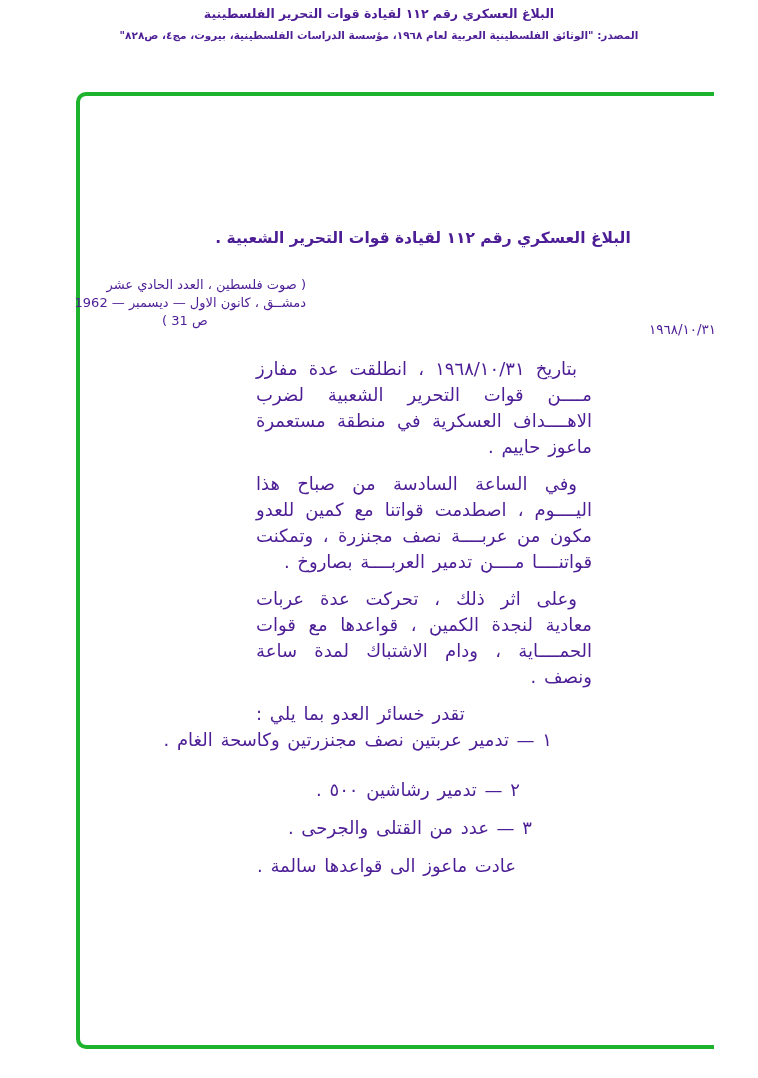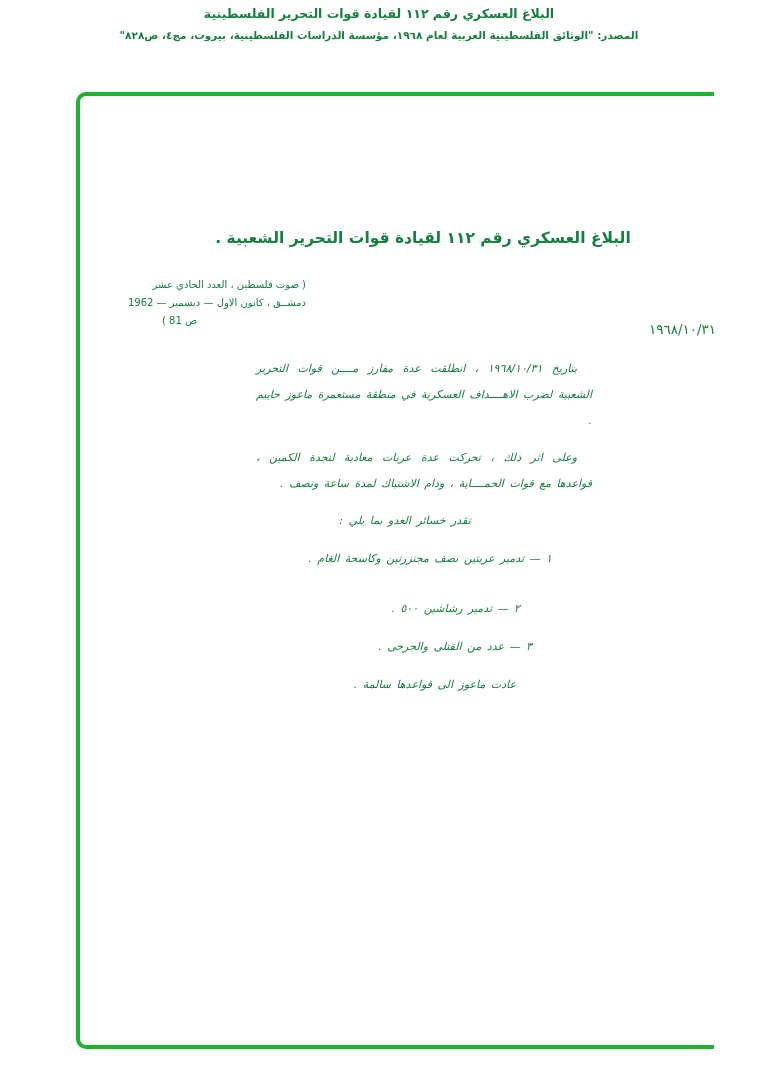--- a/index.html
+++ b/index.html
@@ -5,21 +5,21 @@
   * { margin: 0; padding: 0; box-sizing: border-box; }
   html, body { background: #ffffff; }
   body { font-family: "DejaVu Sans", sans-serif; }
 
   .page {
     position: relative;
     width: 670px;
     height: 1078px;
     margin: 0 auto;
     background: #ffffff;
-    color: #15803d;
+    color: #4c1d95;
     overflow: hidden;
   }
 
   
   .page-header {
     position: absolute;
     top: 6px;
     left: 0;
     width: 100%;
     text-align: center;
@@ -63,40 +63,39 @@
     right: 50px;
     font-size: 13.5px;
     margin-top: 44px;
   }
 
   .doc-citation {
     position: absolute;
     top: 180px;
     left: 56px;
     width: 170px;
-    font-size: 10px;
+    font-size: 13px;
     line-height: 18px;
     text-align: right;
   }
   .cit-line { white-space: nowrap; }
   .cit-last { text-align: left; padding-left: 26px; }
 
   .doc-body {
     position: absolute;
     top: 260px;
     left: 176px;
     width: 336px;
-    font-size: 11px;
+    font-size: 18px;
     line-height: 26px;
     text-align: justify;
     word-spacing: 2px;
-    font-style: italic;
   }
   .para  { text-indent: 15px; margin-bottom: 11px; }
-  .intro { text-align: center; white-space: nowrap; margin-right: 38px; margin-bottom: 12px; }
+  .intro { text-align: left; white-space: nowrap; margin-right: 38px; margin-bottom: 0; }
   .li    { text-align: right; white-space: nowrap; margin-bottom: 12px; }
   .li-1  { margin-right: 40px; }
   .li-2  { margin-right: 72px; margin-top: 24px; }
   .li-3  { margin-right: 60px; }
   .closing { text-align: right; white-space: nowrap; margin-right: 76px; }
 </style>
 </head>
 <body>
 
 <div class="page">
@@ -109,25 +108,26 @@
   <div class="scan-frame" style="border-color: rgb(29, 179, 44);">
     <div class="doc" lang="ar">
 
       <div class="doc-title">البلاغ العسكري رقم ١١٢ لقيادة قوات التحرير الشعبية .</div>
 
       <div class="doc-date">١٩٦٨/١٠/٣١</div>
 
       <div class="doc-citation">
         <div class="cit-line">( صوت فلسطين ، العدد الحادي عشر</div>
         <div class="cit-line">دمشــق ، كانون الاول — ديسمبر — 1962</div>
-        <div class="cit-line cit-last">ص 81 )</div>
+        <div class="cit-line cit-last">ص 31 )</div>
       </div>
 
       <div class="doc-body">
         <p class="para">بتاريخ ١٩٦٨/١٠/٣١ ، انطلقت عدة مفارز مــــن قوات التحرير الشعبية لضرب الاهــــداف العسكرية في منطقة مستعمرة ماعوز حاييم .</p>
+        <p class="para">وفي الساعة السادسة من صباح هذا اليــــوم ، اصطدمت قواتنا مع كمين للعدو مكون من عربــــة نصف مجنزرة ، وتمكنت قواتنــــا مــــن تدمير العربــــة بصاروخ .</p>
         <p class="para">وعلى اثر ذلك ، تحركت عدة عربات معادية لنجدة الكمين ، قواعدها مع قوات الحمــــاية ، ودام الاشتباك لمدة ساعة ونصف .</p>
         <p class="intro">تقدر خسائر العدو بما يلي :</p>
         <p class="li li-1">١ — تدمير عربتين نصف مجنزرتين وكاسحة الغام .</p>
         <p class="li li-2">٢ — تدمير رشاشين ٥٠٠ .</p>
         <p class="li li-3">٣ — عدد من القتلى والجرحى .</p>
         <p class="closing">عادت ماعوز الى قواعدها سالمة .</p>
       </div>
 
     </div>
   </div>

